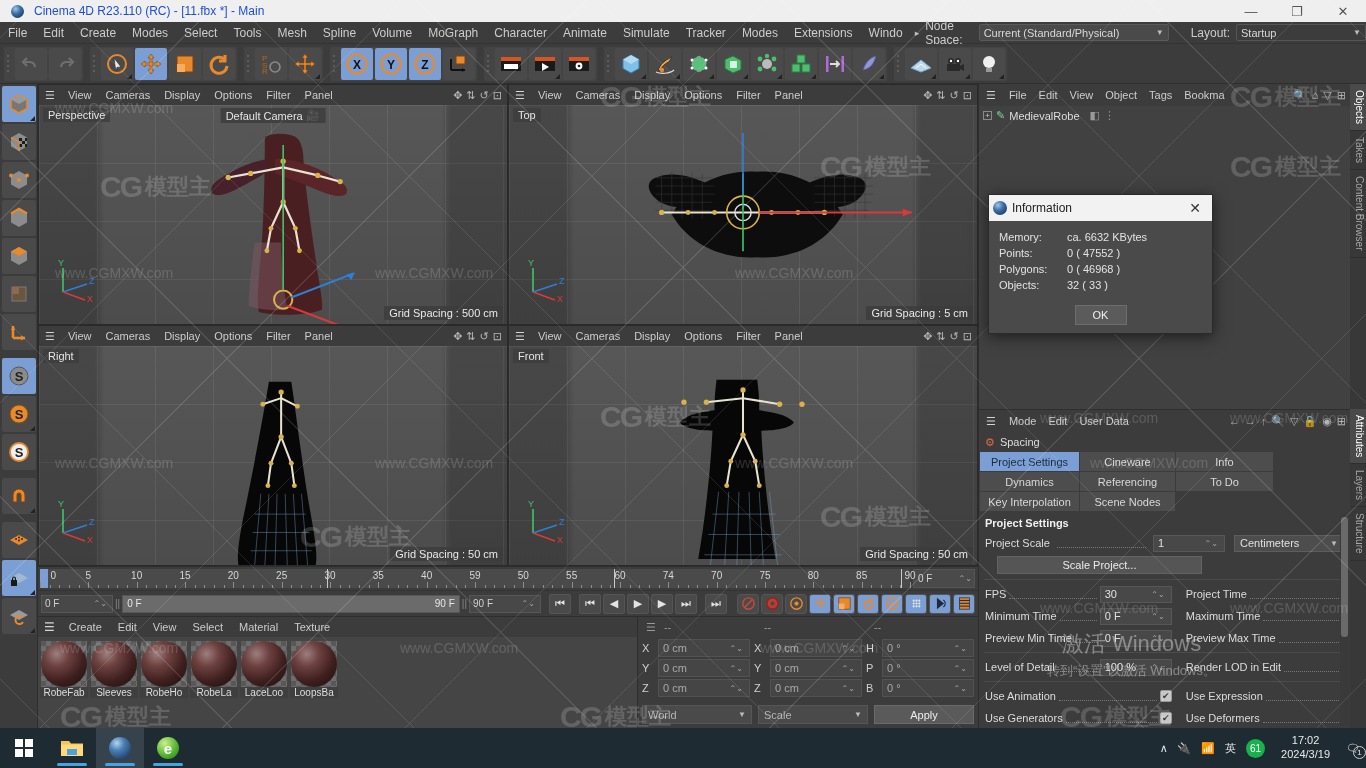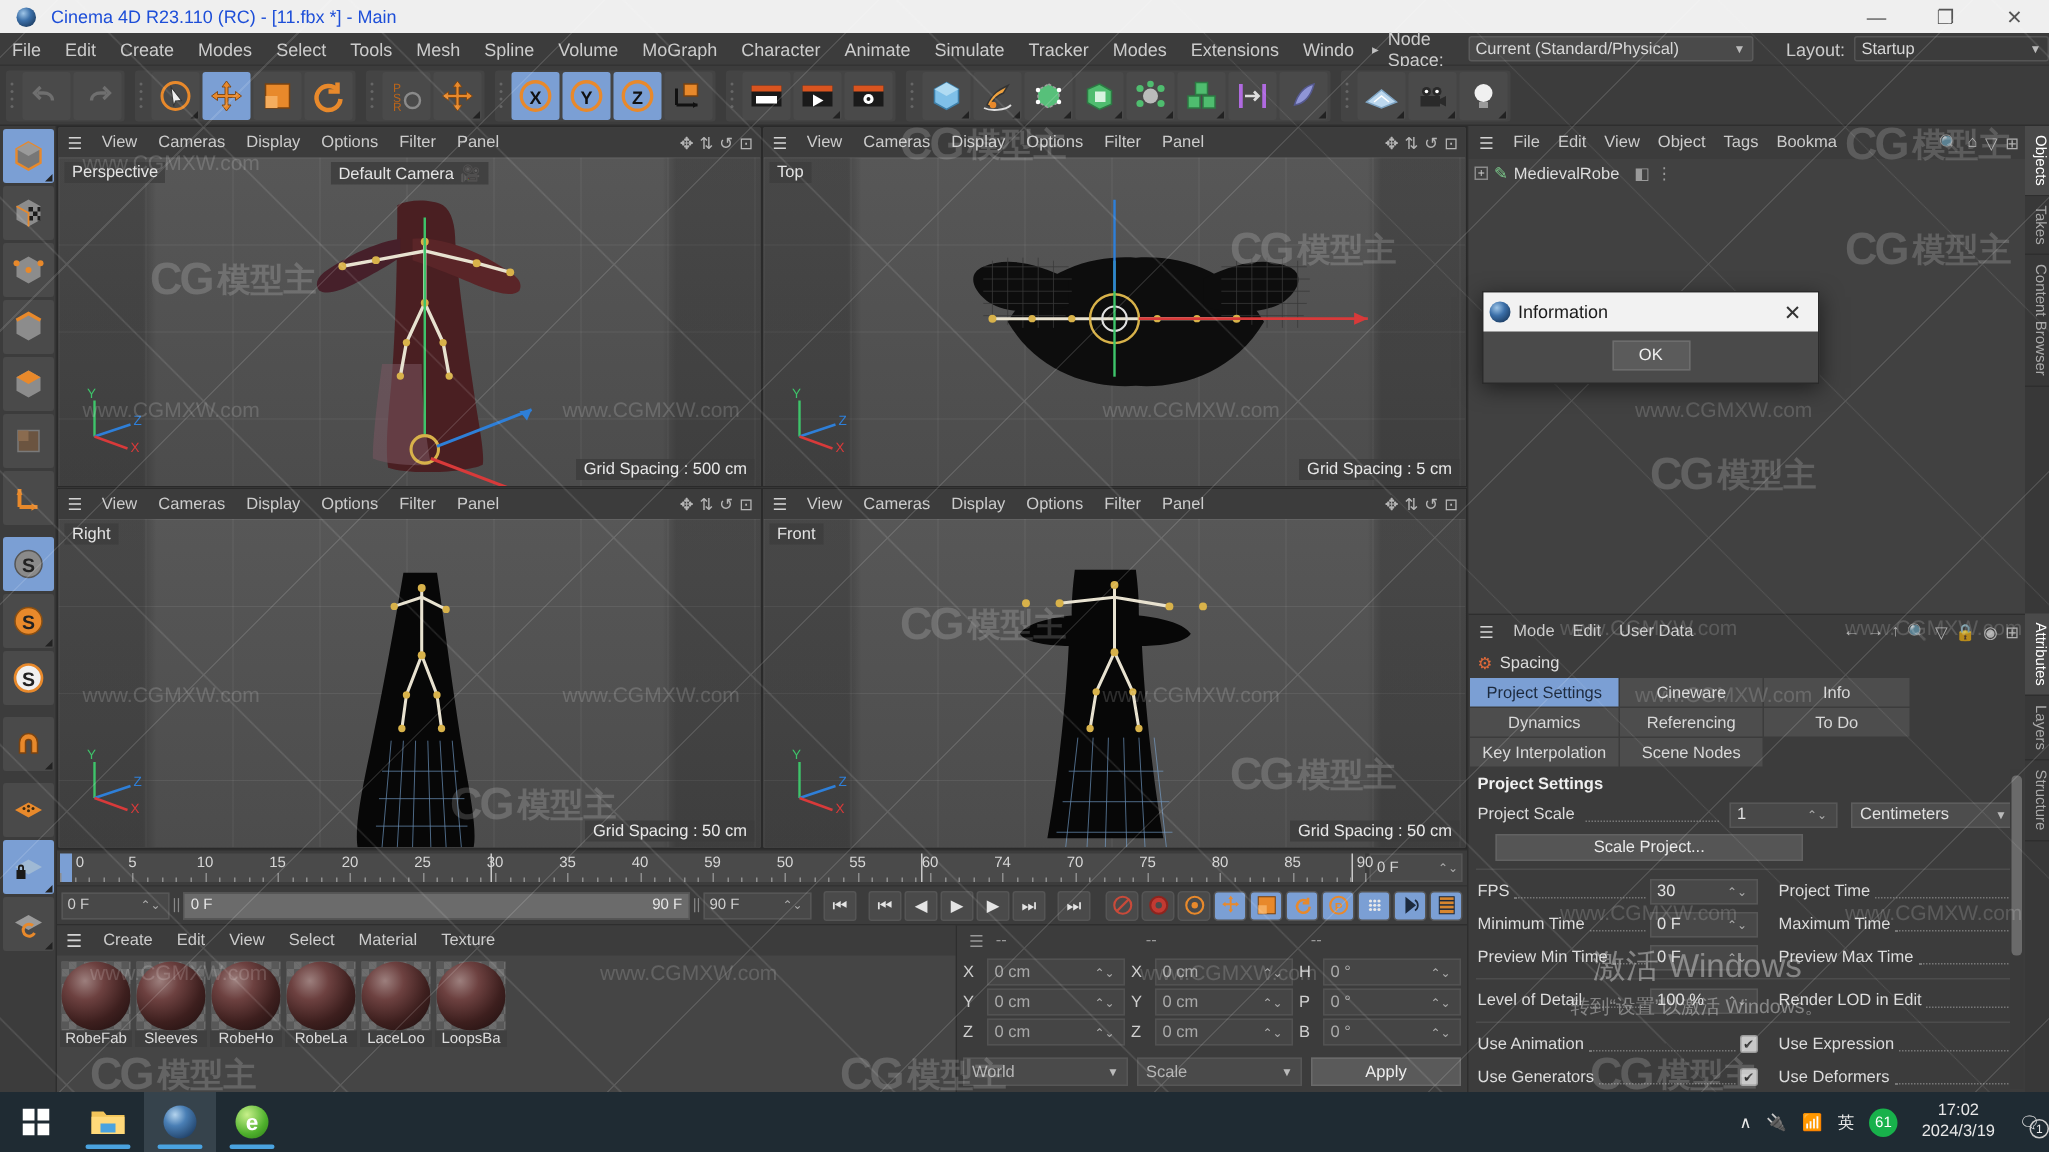--- a/index.html
+++ b/index.html
@@ -1472,20 +1472,38 @@
   <div class="l1">激活 Windows</div>
   <div class="l2">转到“设置”以激活 Windows。</div>
 </div>
 
 <div class="dlg">
   <div class="dlg-tt">
     <div class="dlg-ball"></div>
     <div class="dlg-title">Information</div>
     <div class="dlg-x">✕</div>
   </div>
+  <div class="dlg-body" id="dlg-body">
+      <div class="dlg-row">
+        <span class="dlg-k">Memory:</span>
+        <span>ca. 6632 KBytes</span>
+      </div>
+      <div class="dlg-row">
+        <span class="dlg-k">Points:</span>
+        <span>0 ( 47552 )</span>
+      </div>
+      <div class="dlg-row">
+        <span class="dlg-k">Polygons:</span>
+        <span>0 ( 46968 )</span>
+      </div>
+      <div class="dlg-row">
+        <span class="dlg-k">Objects:</span>
+        <span>32 ( 33 )</span>
+      </div>
+    </div>
   <div class="dlg-ok">OK</div>
 </div>
 
 <div class="taskbar">
   <div class="tb-start">
     <svg width="18" height="18" viewBox="0 0 18 18">
         <rect x="0" y="0" width="8" height="8" fill="#fff"></rect>
         <rect x="10" y="0" width="8" height="8" fill="#fff"></rect>
         <rect x="0" y="10" width="8" height="8" fill="#fff"></rect>
         <rect x="10" y="10" width="8" height="8" fill="#fff"></rect>

